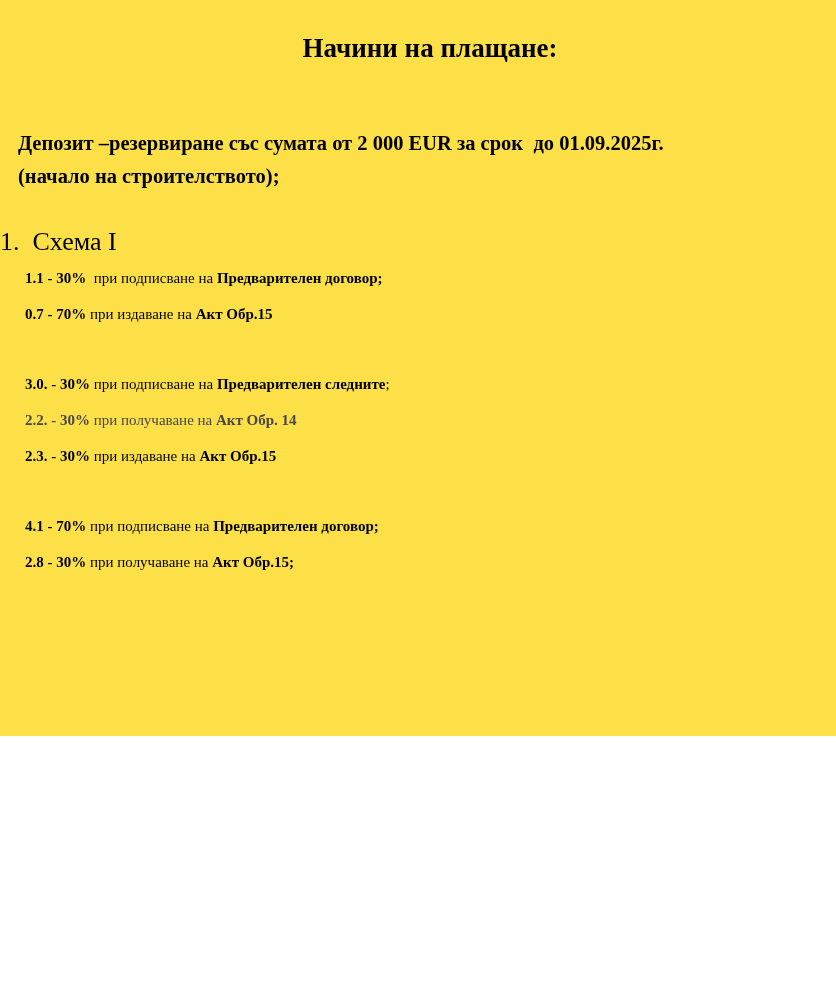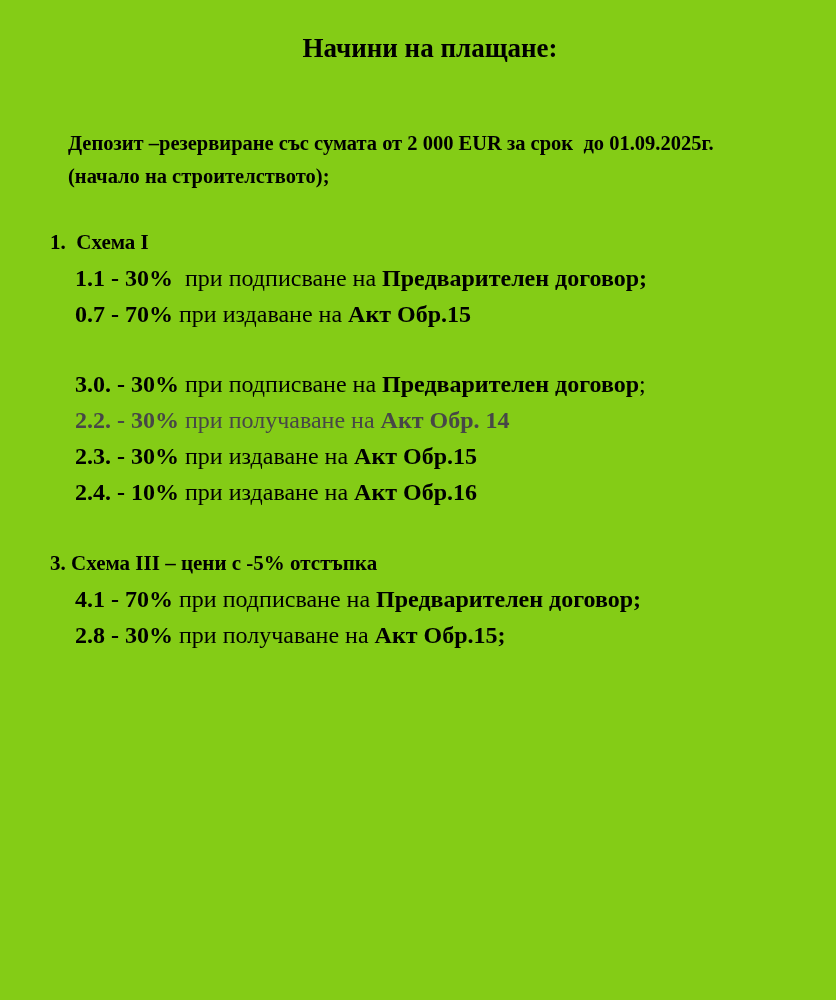--- a/index.html
+++ b/index.html
@@ -3,63 +3,62 @@
 <meta charset="utf-8">
 <style>
   html, body {
     margin: 0;
     padding: 0;
     background: #ffffff;
   }
   .page {
     position: relative;
     width: 836px;
-    height: 1000px;
-    background: #84cc16;
+    height: 736px;
+    background: #fde047;
     color: #000000;
     font-family: "Liberation Serif", "DejaVu Serif", serif;
     overflow: hidden;
   }
   .doc-title {
     padding-top: 33px;
     padding-left: 24px;            
     font-size: 27px;
     line-height: 31px;
     font-weight: 700;
     text-align: center;
     white-space: pre-wrap;
   }
   .content {
-    padding-left: 50px;
     padding-right: 55px;
   }
   .para {
     margin-left: 18px;
     font-weight: 700;
     font-size: 20.5px;
     line-height: 33px;
     white-space: pre-wrap;
   }
   .para-1 { margin-top: 63px; }
   .para-2 { margin-top: 37px; }
 
   .scheme-1 { margin-top: 34px; }
   .scheme-2 { margin-top: 47px; }
   .scheme-3 { margin-top: 47px; }
 
   .scheme-heading {
-    font-size: 21px;
+    font-size: 26px;
     line-height: 24px;
-    font-weight: 700;
+    font-weight: 400;
     white-space: pre-wrap;
   }
   .scheme-item {
     margin-top: 13px;
     margin-left: 25px;
-    font-size: 24px;
+    font-size: 15px;
     line-height: 23px;
     white-space: pre-wrap;
   }
   .seg-bold { font-weight: 700; }
   
   .faded { color: #474747; }
 </style>
 </head>
 <body>
 
@@ -73,26 +72,24 @@
 
     <div class="para para-2"></div>
 
     <div class="scheme scheme-1">
       <div class="scheme-heading">1.  Схема I</div>
       <div class="scheme-item"><span class="seg-bold">1.1 - 30%</span><span>  при подписване на </span><span class="seg-bold">Предварителен договор;</span><span></span></div>
       <div class="scheme-item"><span class="seg-bold">0.7 - 70%</span><span> при издаване на </span><span class="seg-bold">Акт Обр.15</span><span></span></div>
     </div>
 
     <div class="scheme scheme-2">
-      <div class="scheme-item"><span class="seg-bold">3.0. - 30%</span><span> при подписване на </span><span class="seg-bold">Предварителен договор</span><span>;</span></div>
+      <div class="scheme-item"><span class="seg-bold">3.0. - 30%</span><span> при подписване на </span><span class="seg-bold">Предварителен следните</span><span>;</span></div>
       <div class="scheme-item faded"><span class="seg-bold">2.2. - 30%</span><span> при получаване на </span><span class="seg-bold">Акт Обр. 14</span><span></span></div>
       <div class="scheme-item"><span class="seg-bold">2.3. - 30%</span><span> при издаване на </span><span class="seg-bold">Акт Обр.15</span><span></span></div>
-      <div class="scheme-item"><span class="seg-bold">2.4. - 10%</span><span> при издаване на </span><span class="seg-bold">Акт Обр.16</span><span></span></div>
     </div>
 
     <div class="scheme scheme-3">
-      <div class="scheme-heading">3. Схема III – цени с -5% отстъпка</div>
       <div class="scheme-item"><span class="seg-bold">4.1 - 70%</span><span> при подписване на </span><span class="seg-bold">Предварителен договор;</span><span></span></div>
       <div class="scheme-item"><span class="seg-bold">2.8 - 30%</span><span> при получаване на </span><span class="seg-bold">Акт Обр.15;</span><span></span></div>
     </div>
 
   </div>
 </div>
 
 </body></html>

